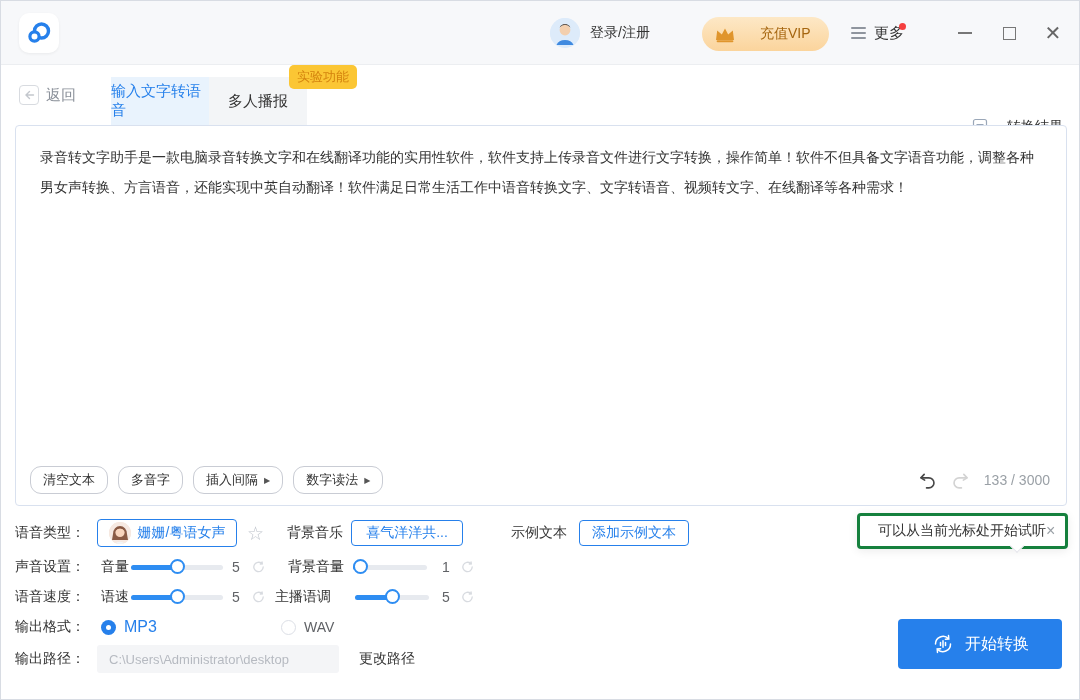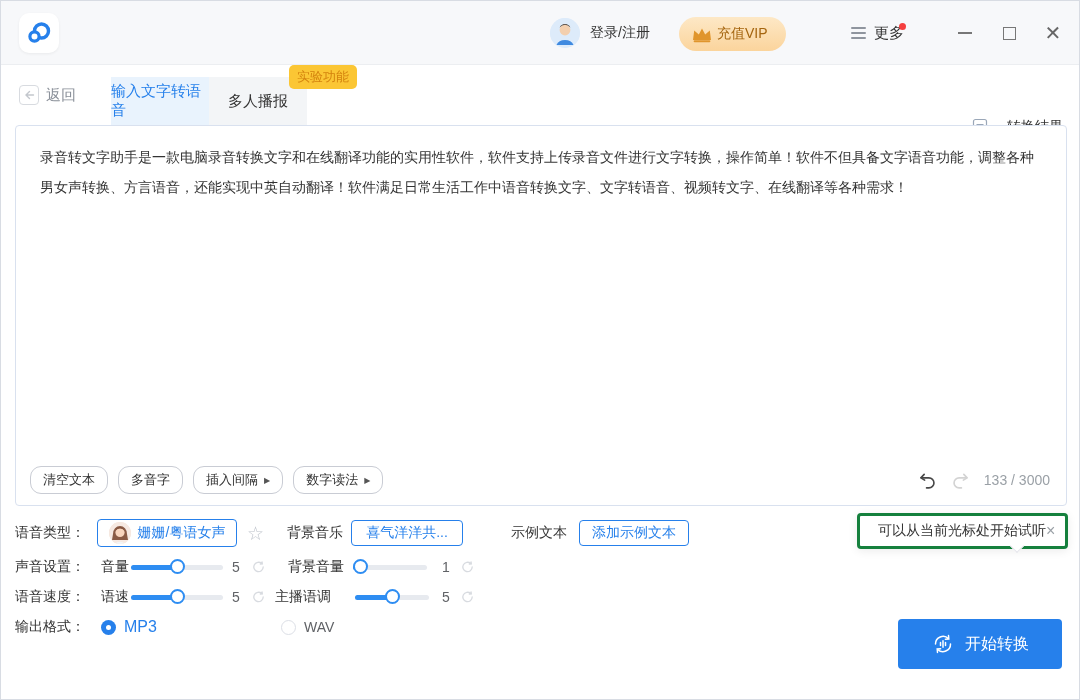--- a/index.html
+++ b/index.html
@@ -7,21 +7,21 @@
   body { font-family:"Liberation Sans","DejaVu Sans",sans-serif; background:#fff; }
   .win { position:relative; width:1080px; height:700px; background:#fff; border:1px solid #d8dce3; overflow:hidden; }
 
   
   .header { position:absolute; top:0; left:0; width:100%; height:64px; background:#f7f8fa; border-bottom:1px solid #eceef1; }
   .logo { position:absolute; left:18px; top:12px; width:40px; height:40px; background:#fff; border-radius:10px; box-shadow:0 1px 3px rgba(0,0,0,.06); display:flex; align-items:center; justify-content:center; }
   .app-title { position:absolute; left:72px; top:0; height:64px; line-height:64px; font-size:17px; font-weight:bold; color:#333; }
   .login-wrap { position:absolute; left:549px; top:0; height:64px; display:flex; align-items:center; cursor:pointer; }
   .login-avatar { width:30px; height:30px; border-radius:50%; background:#ddebfa; overflow:hidden; display:flex; align-items:center; justify-content:center; }
   .login-text { margin-left:10px; font-size:14px; color:#333; }
-  .vip-btn { position:absolute; left:678px; top:16px; height:34px; padding:0 18px 0 12px; border-radius:17px; background:linear-gradient(180deg,#fde8c6,#fbd49c); display:flex; align-items:center; gap:4px; border:none; cursor:pointer; }
+  .vip-btn { position:absolute; left:701px; top:16px; height:34px; padding:0 18px 0 12px; border-radius:17px; background:linear-gradient(180deg,#fde8c6,#fbd49c); display:flex; align-items:center; gap:24px; border:none; cursor:pointer; }
   .vip-text { font-size:14px; color:#a5650f; }
   .more-wrap { position:absolute; left:850px; top:0; height:64px; display:flex; align-items:center; gap:8px; cursor:pointer; }
   .hamburger { display:flex; flex-direction:column; gap:3px; }
   .hamburger span { display:block; width:15px; height:2px; background:#8f959e; border-radius:1px; }
   .more-text { font-size:15px; color:#333; position:relative; }
   .red-dot { position:absolute; top:22px; left:898px; width:7px; height:7px; border-radius:50%; background:#f53f3f; }
   .winctrl { position:absolute; top:0; right:14px; height:64px; display:flex; align-items:center; gap:20px; }
   .wbtn { width:24px; height:24px; display:flex; align-items:center; justify-content:center; cursor:pointer; color:#666; }
   .min-line { width:14px; height:0; border-top:2px solid #777; }
   .max-box { width:13px; height:13px; border:1.5px solid #777; }
@@ -276,20 +276,25 @@
     <span class="radio" style="left:100px;">
       <span class="rdot rdot-on"></span>
       <span class="rlab-on">MP3</span>
     </span>
     <span class="radio" style="left:280px;">
       <span class="rdot"></span>
       <span class="rlab-off">WAV</span>
     </span>
   </div>
 
+  <div class="row" style="top:643px;">
+    <span class="lab" style="left:14px;">输出路径：</span>
+    <input class="path-input" style="left: 96px;" readonly="" value="C:\Users\Administrator\desktop">
+    <span class="change-path" style="left:358px;">更改路径</span>
+  </div>
 
   <div class="tooltip">
     <span class="tooltip-text">可以从当前光标处开始试听</span>
     <span class="tooltip-close">×</span>
   </div>
 
 
   <button class="convert-btn">
     <span style="display:flex;">
       <svg width="24" height="24" viewBox="0 0 24 24" fill="none" stroke="#fff" stroke-width="1.5" stroke-linecap="round">

